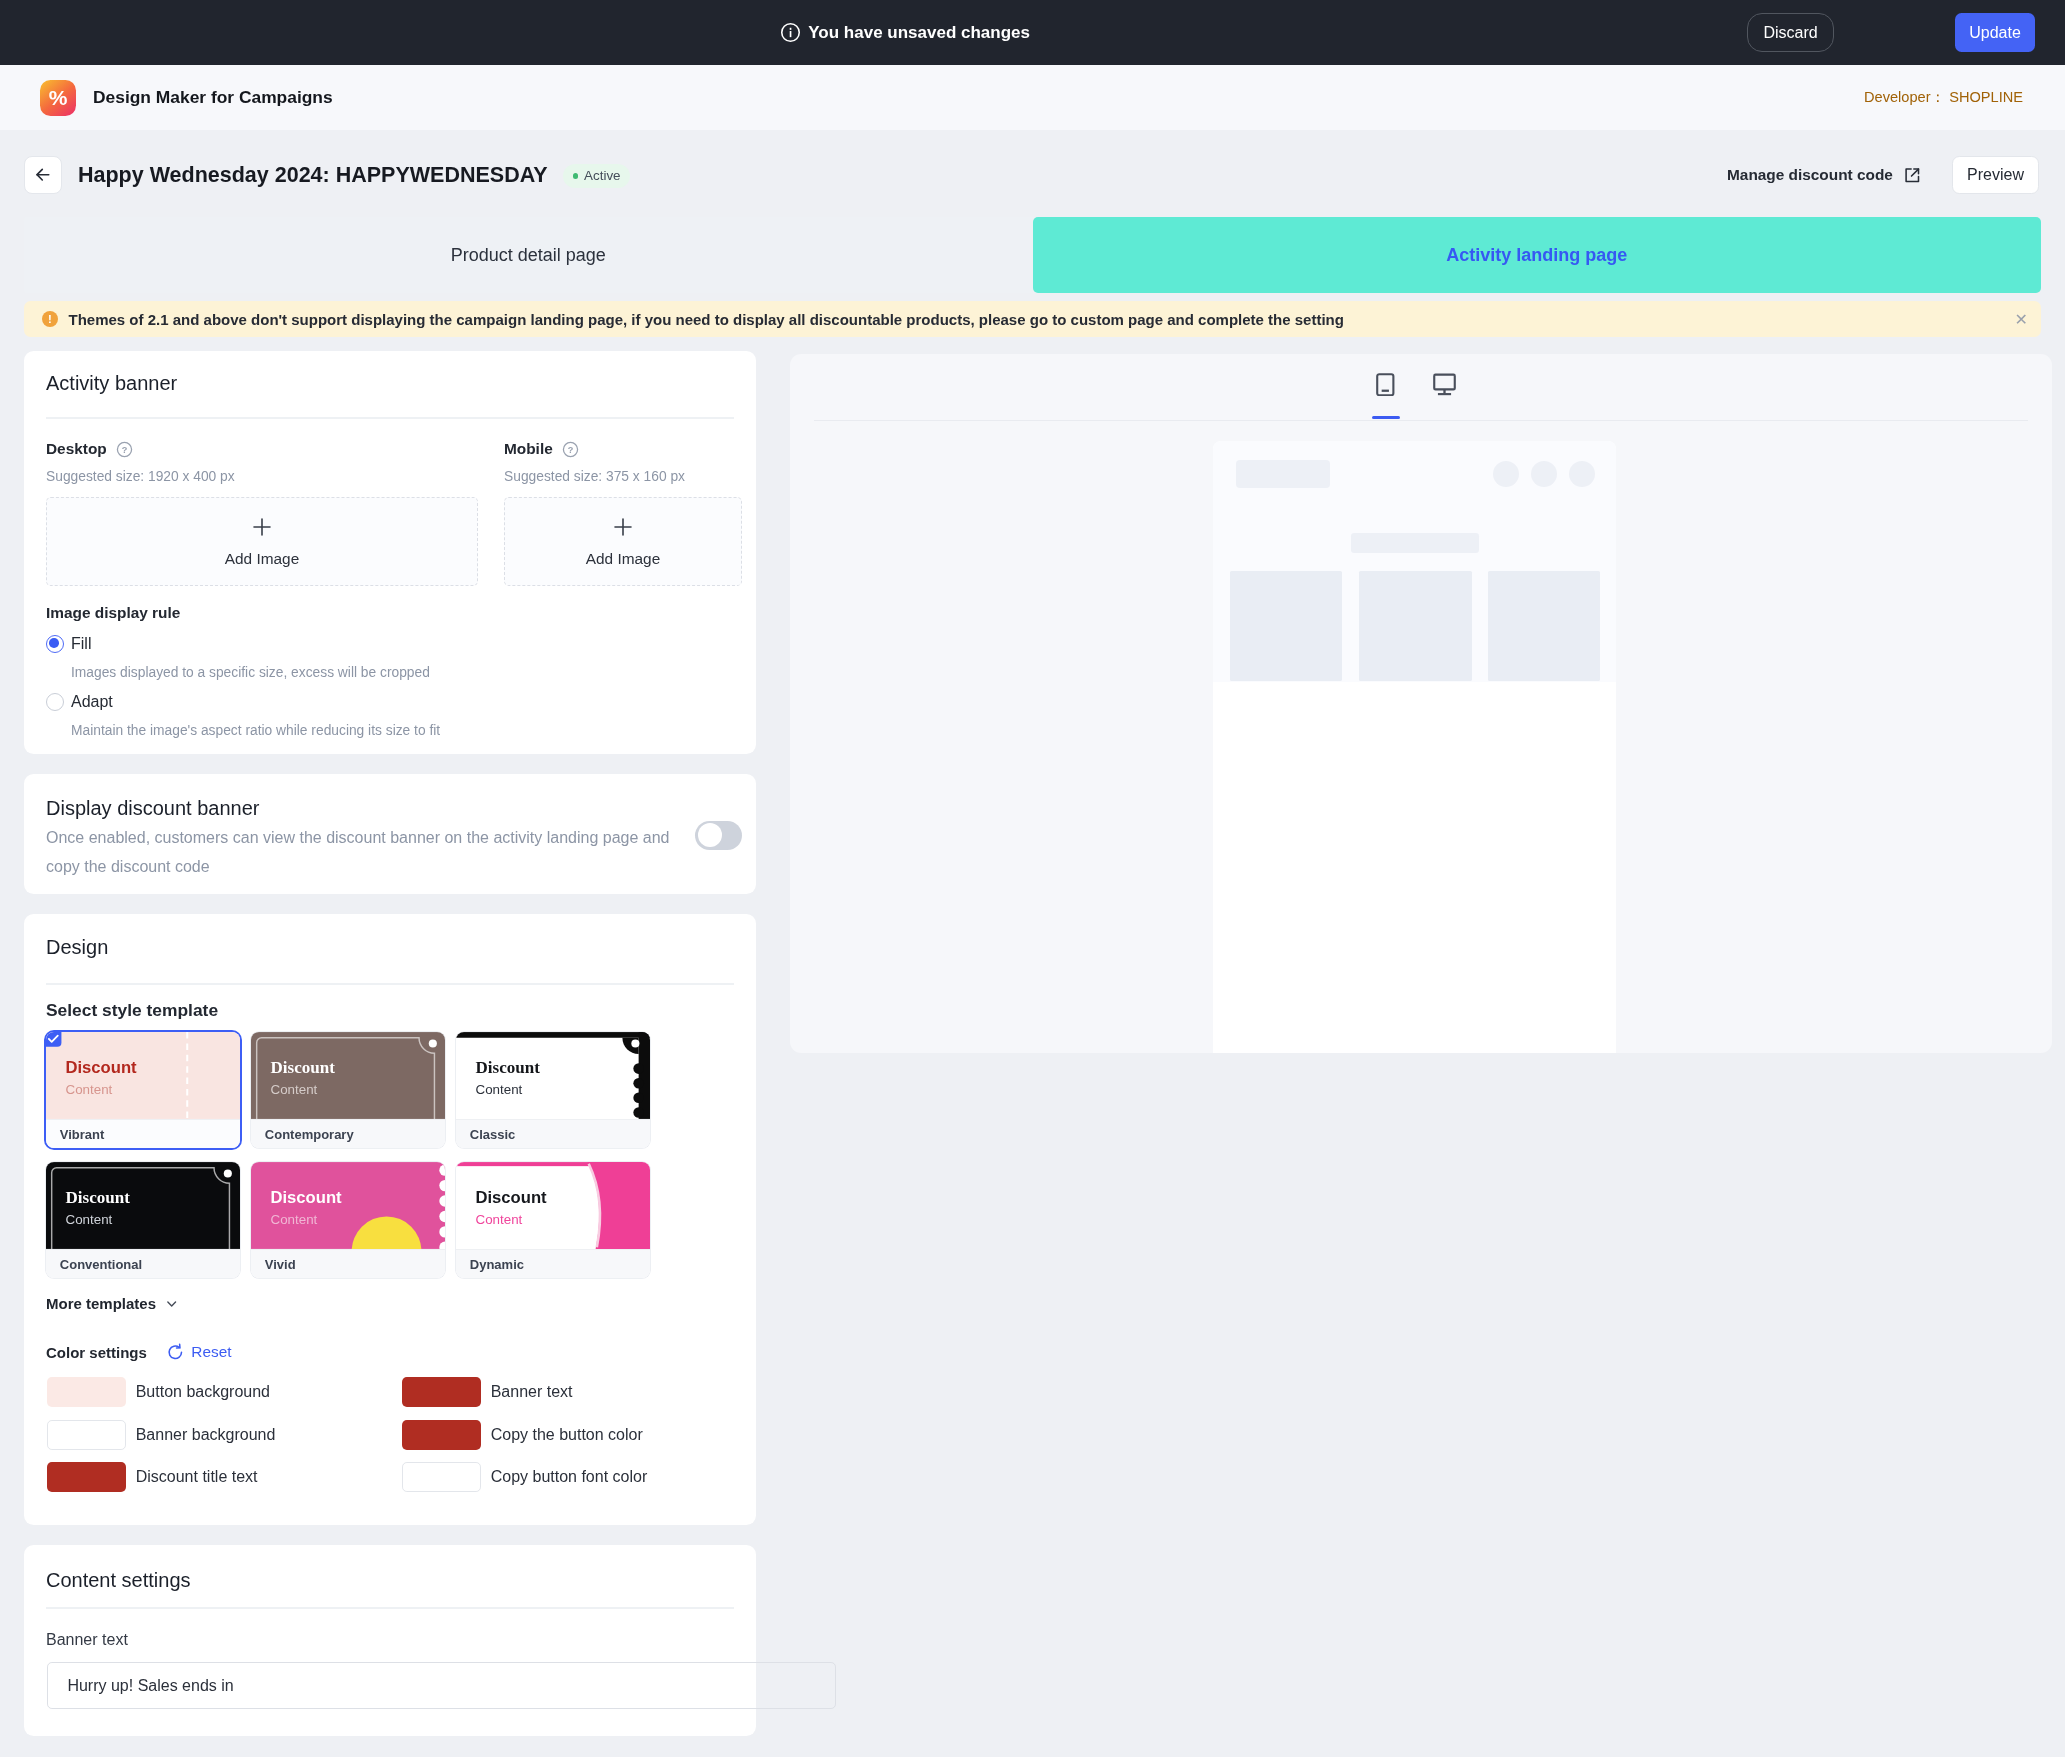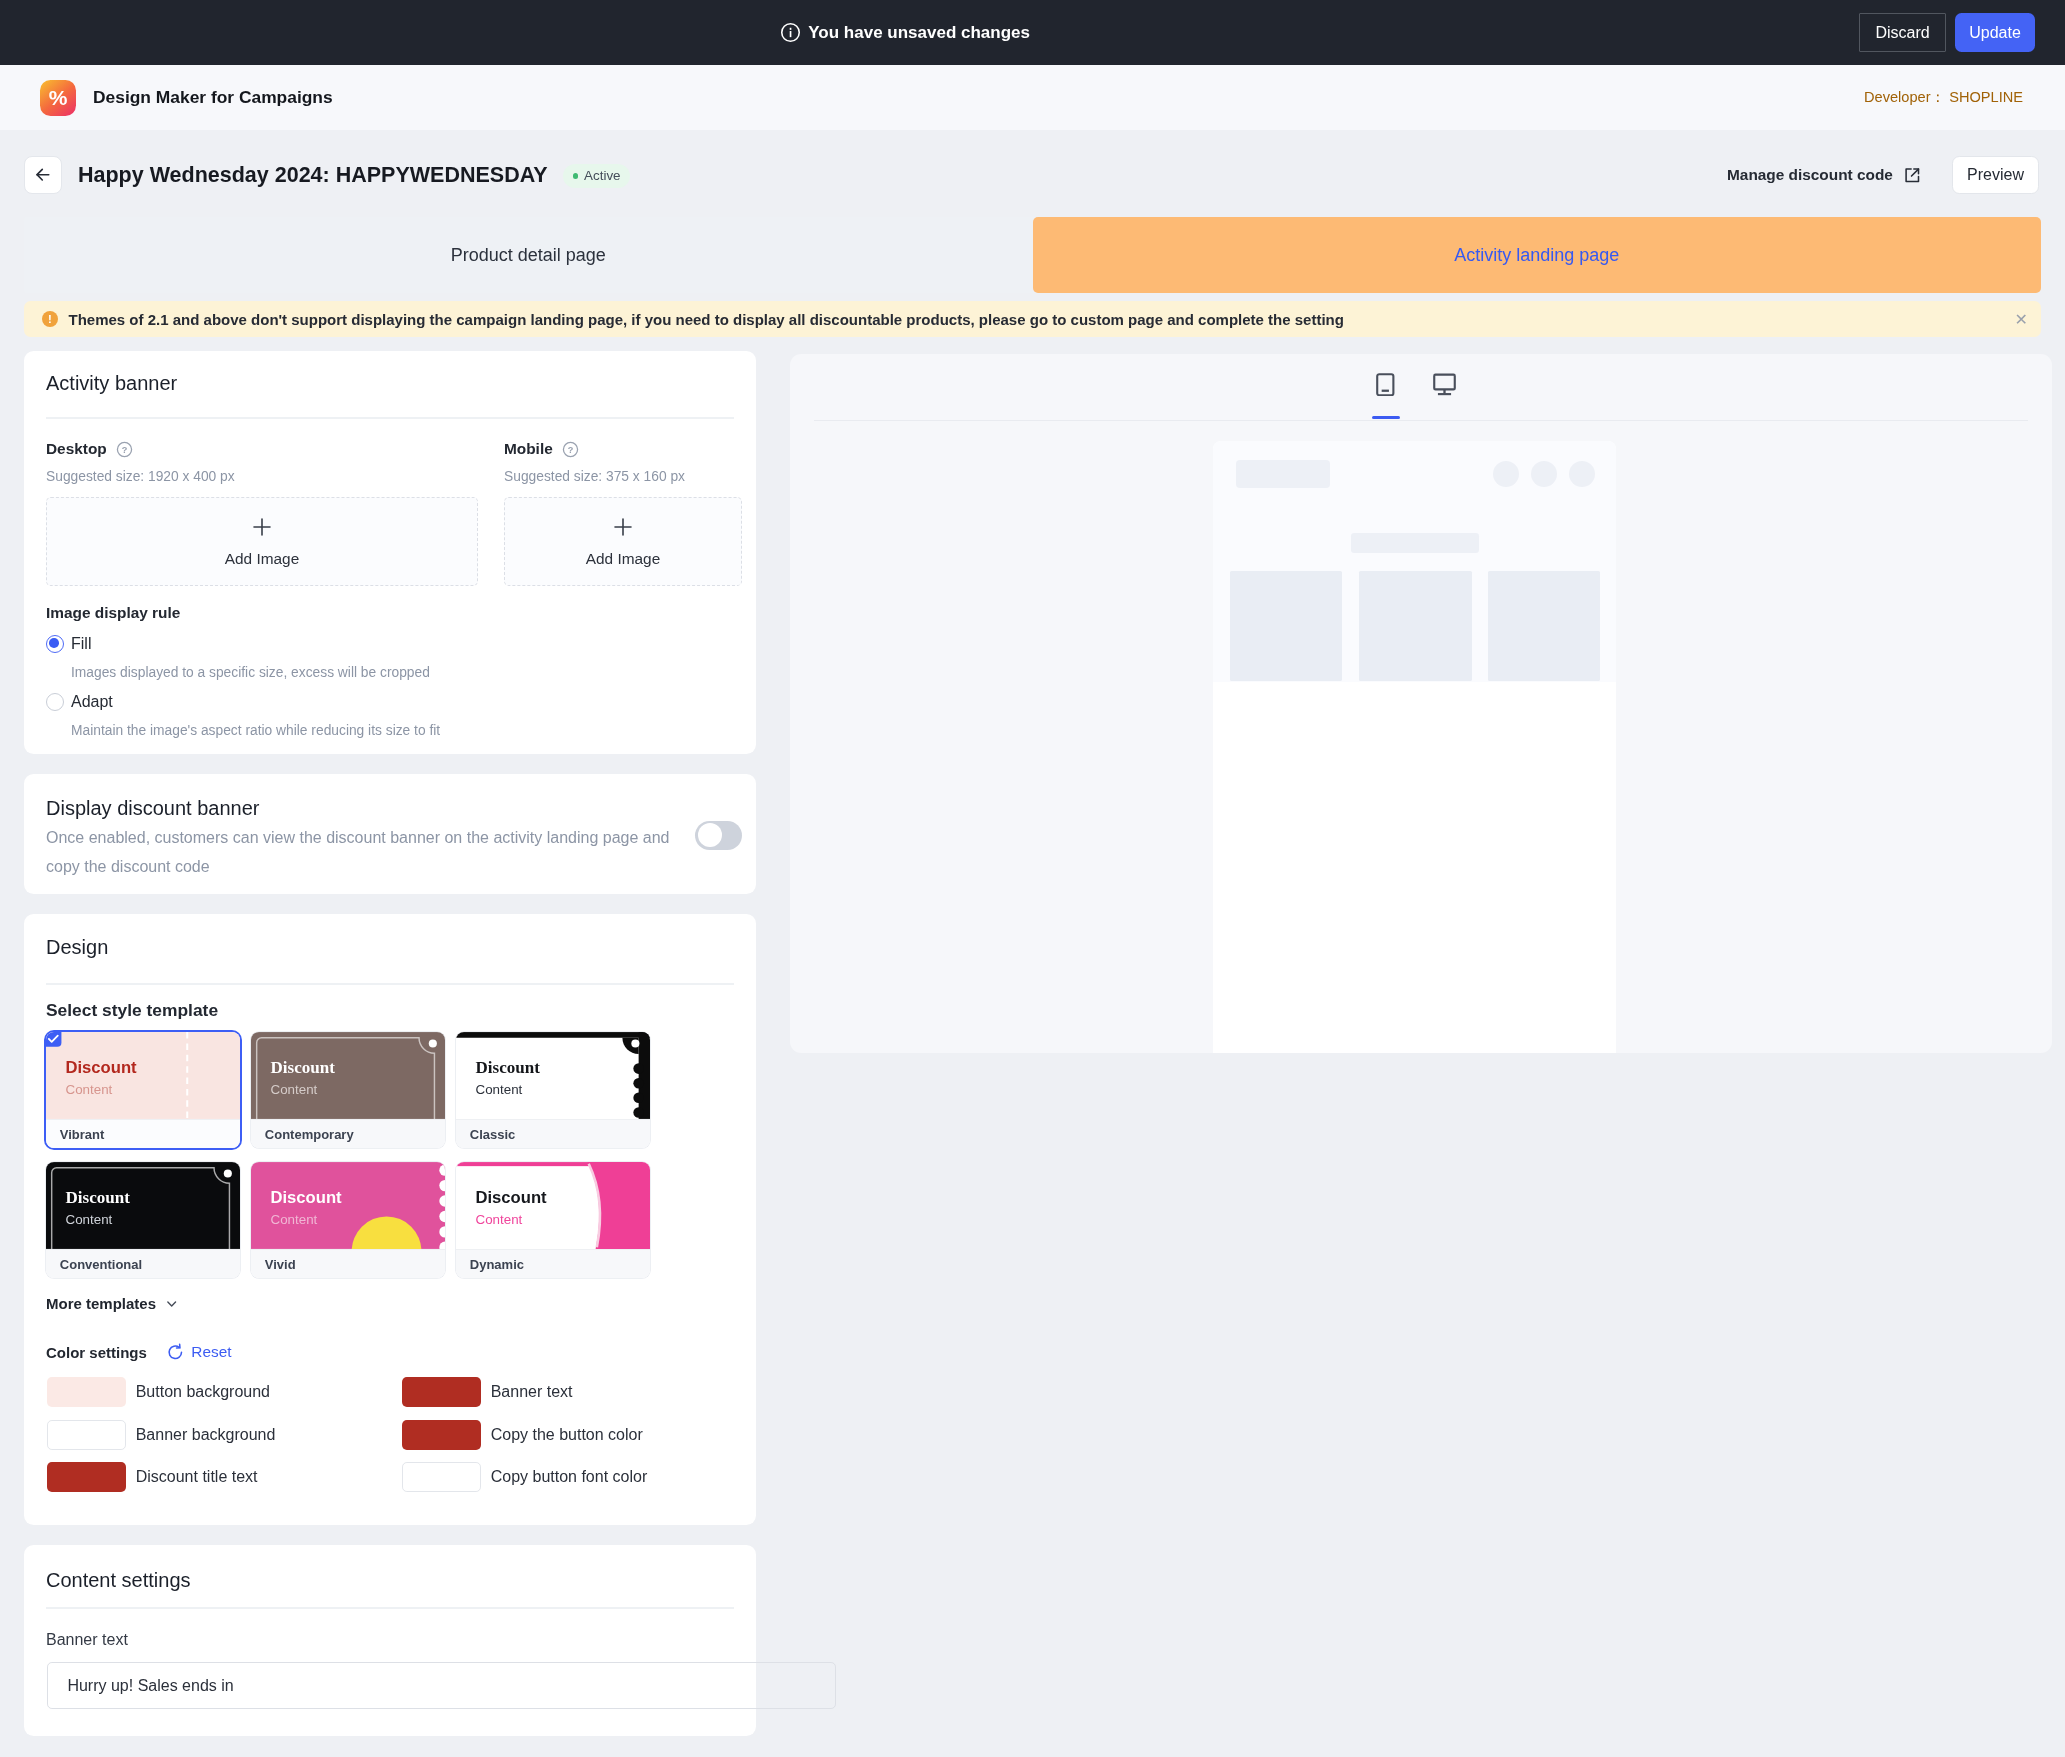--- a/index.html
+++ b/index.html
@@ -1,34 +1,34 @@
 <!DOCTYPE html>
 <html style="font-size:13px"><head>
 <meta charset="utf-8">
 <style>
 *{margin:0;padding:0;box-sizing:border-box}
 html,body{width:2066px;height:1757px}
 body{font-family:"Liberation Sans",sans-serif;background:#eef0f4;position:relative;overflow:hidden}
 .topbar{position:absolute;left:0;top:0;width:2066px;height:65px;background:#21252e}
 .unsaved{position:absolute;left:780px;top:0;height:65px;display:flex;align-items:center;gap:7.3px;color:#fff;font-size:17px;font-weight:700}
-.btnd{position:absolute;left:1859px;top:13px;width:87px;height:39px;border:1.6px solid #51565f;border-radius:1px;color:#fff;font-size:16px;display:flex;align-items:center;justify-content:center}
+.btnd{position:absolute;left:1747px;top:13px;width:87px;height:39px;border:1.6px solid #51565f;border-radius:15px;color:#fff;font-size:16px;display:flex;align-items:center;justify-content:center}
 .btnu{position:absolute;left:1955px;top:13px;width:80px;height:39px;background:#4463f5;border-radius:6.5px;color:#fff;font-size:16px;display:flex;align-items:center;justify-content:center}
 .appbar{position:absolute;left:0;top:65px;width:2066px;height:65px;background:#f7f8fb}
 .logo{position:absolute;left:40px;top:80px;width:36px;height:36px;border-radius:10.5px;background:linear-gradient(140deg,#f9c02f 0%,#f4683e 52%,#ec2f68 100%);color:#fff;font-size:21px;font-weight:700;display:flex;align-items:center;justify-content:center}
 .apptitle{position:absolute;left:93px;top:65px;height:65px;display:flex;align-items:center;font-size:17.4px;font-weight:700;color:#14171d}
 .dev{position:absolute;left:1864px;top:65px;height:65px;display:flex;align-items:center;font-size:14.6px;color:#a16207}
 .backbtn{position:absolute;left:24px;top:156px;width:38px;height:38px;background:#fff;border:1.6px solid #e4e7ec;border-radius:8px;display:flex;align-items:center;justify-content:center}
 .pagetitle{position:absolute;left:78px;top:156px;height:38px;display:flex;align-items:center;font-size:21.5px;font-weight:700;color:#171a21}
 .pill{position:absolute;left:563px;top:164px;height:23.5px;padding:0 9.7px;border-radius:12px;background:#e7f7ec;display:flex;align-items:center;gap:5.7px;font-size:13.4px;color:#454d5a}
 .pill i{width:5.7px;height:5.7px;border-radius:50%;background:#3fba72}
 .manage{position:absolute;left:1727px;top:156px;height:38px;display:flex;align-items:center;gap:10.5px;font-size:15.4px;font-weight:700;color:#262b34}
 .btnp{position:absolute;left:1952px;top:156px;width:87px;height:38px;background:#fff;border:0.8px solid #e3e6eb;border-radius:7.3px;display:flex;align-items:center;justify-content:center;font-size:16px;color:#262b34}
 .tabs{position:absolute;left:24px;top:217px;width:2017px;height:76px;background:#eef1f5;border-radius:3.2px;display:flex}
 .tab{flex:1;display:flex;align-items:center;justify-content:center;font-size:18px;color:#2b313c}
-.tab.act{background:#fdba74;color:#3659f2;font-weight:400;border-radius:5px}
+.tab.act{background:#5eead4;color:#3659f2;font-weight:700;border-radius:5px}
 .warn{position:absolute;left:24px;top:301px;width:2017px;height:36px;background:#fdf3d6;border-radius:6.5px;display:flex;align-items:center;padding:0 18px;gap:10.5px;font-size:15px;font-weight:700;color:#272b34}
 .warnic{width:16px;height:16px;border-radius:50%;background:#f0a23c;color:#fff;font-size:11.3px;font-weight:700;display:flex;align-items:center;justify-content:center;flex:none}
 .warnx{margin-left:auto;margin-right:-4.9px;color:#99a0ac;font-size:16px;font-weight:400}
 .card{position:absolute;left:24px;width:732px;background:#fff;border-radius:9.7px}
 .ctitle{position:absolute;left:22px;font-size:20px;font-weight:400;color:#1b202a}
 .hr{position:absolute;left:22px;right:22px;height:1.6px;background:#eef1f4}
 .lab{font-size:15.4px;font-weight:700;color:#232831}
 .gray{font-size:13.8px;color:#8c95a5}
 .addbox{position:absolute;border:1.6px dashed #dcdfe6;border-radius:4.9px;background:#fbfcfe;display:flex;flex-direction:column;align-items:center;justify-content:center;gap:10.5px;top:146px;height:89px}
 .addbox span{font-size:15.4px;color:#2c313b}

